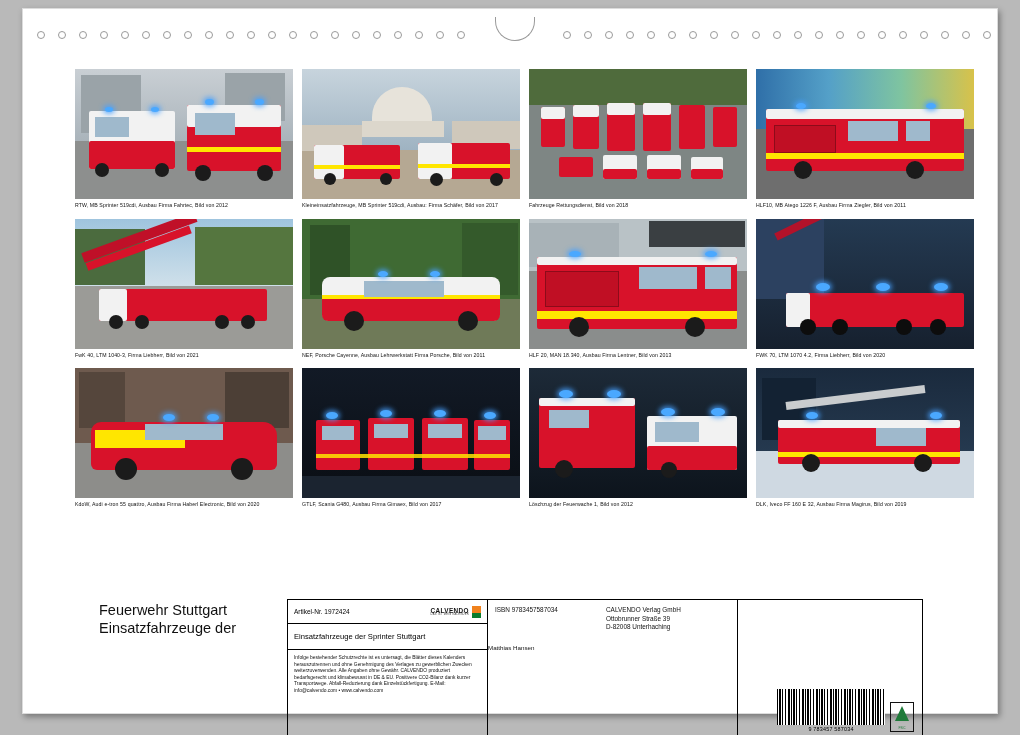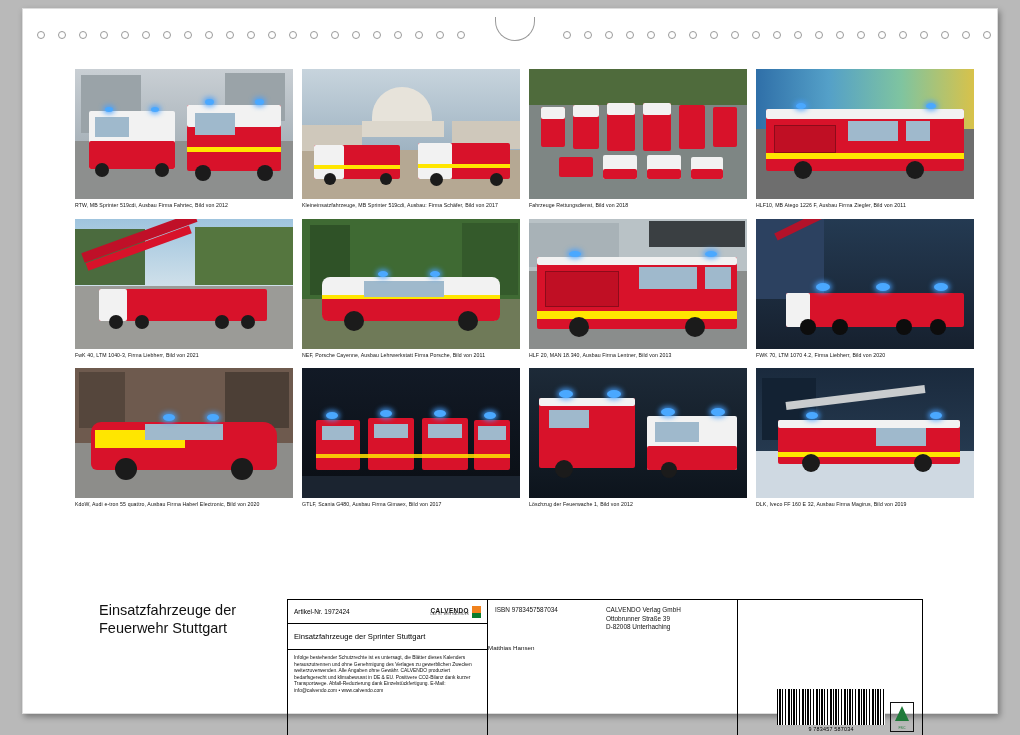--- a/index.html
+++ b/index.html
@@ -553,22 +553,22 @@
         <div class="wheel" style="left:158px;top:86px;width:18px;height:18px"></div>
       </div>
       <div class="caption">DLK, Iveco FF 160 E 32, Ausbau Firma Magirus, Bild von 2019</div>
     </div>
 
   </div>
 
   <div class="bottom">
 
     <div class="title-block">
+      <div>Feuerwehr Stuttgart</div>
       <div>Einsatzfahrzeuge der</div>
-      <div>Feuerwehr Stuttgart</div>
     </div>
 
     <div class="infobox">
 
       <div class="col-a">
         <div class="art-row">
           <span>Artikel-Nr. 1972424</span>
           <span class="calvendo-logo">
             <span>
               <span class="calvendo-word">CALVENDO</span>

